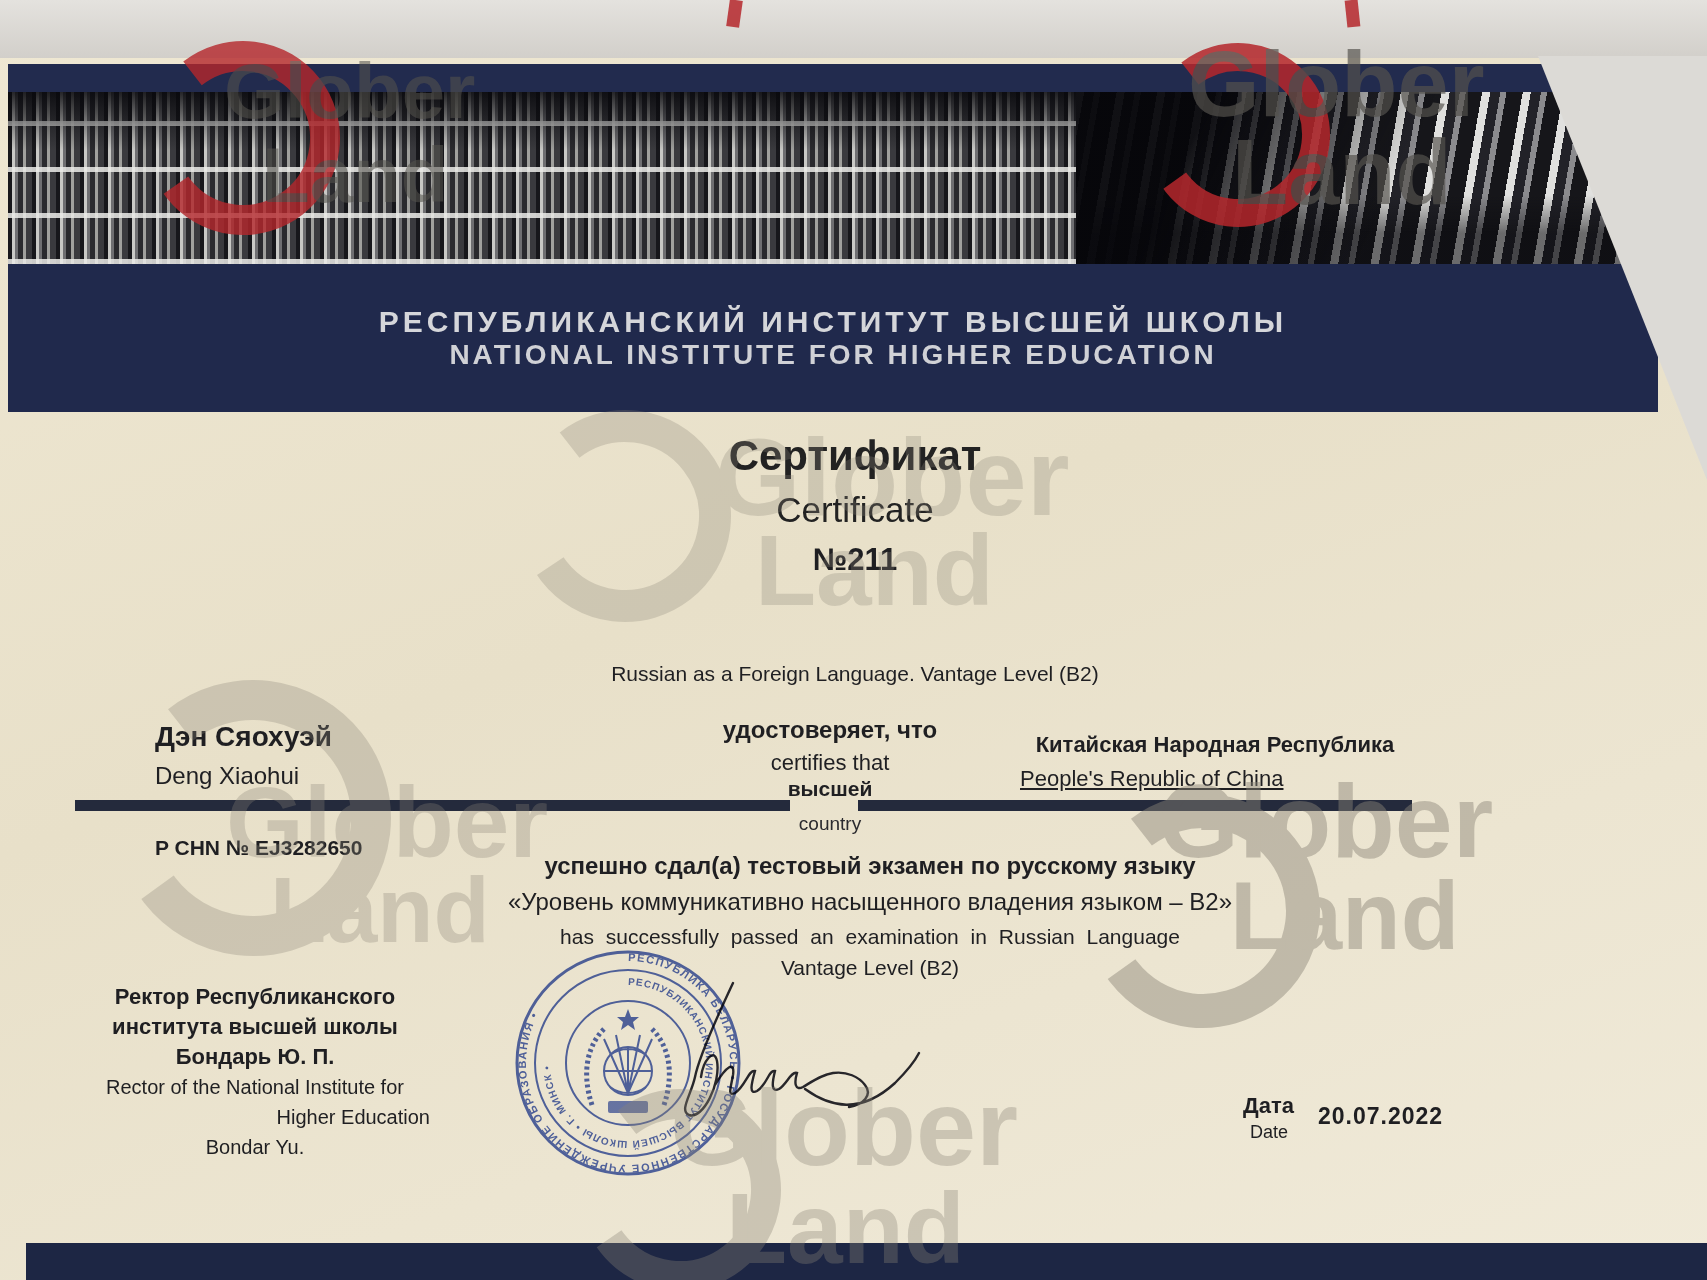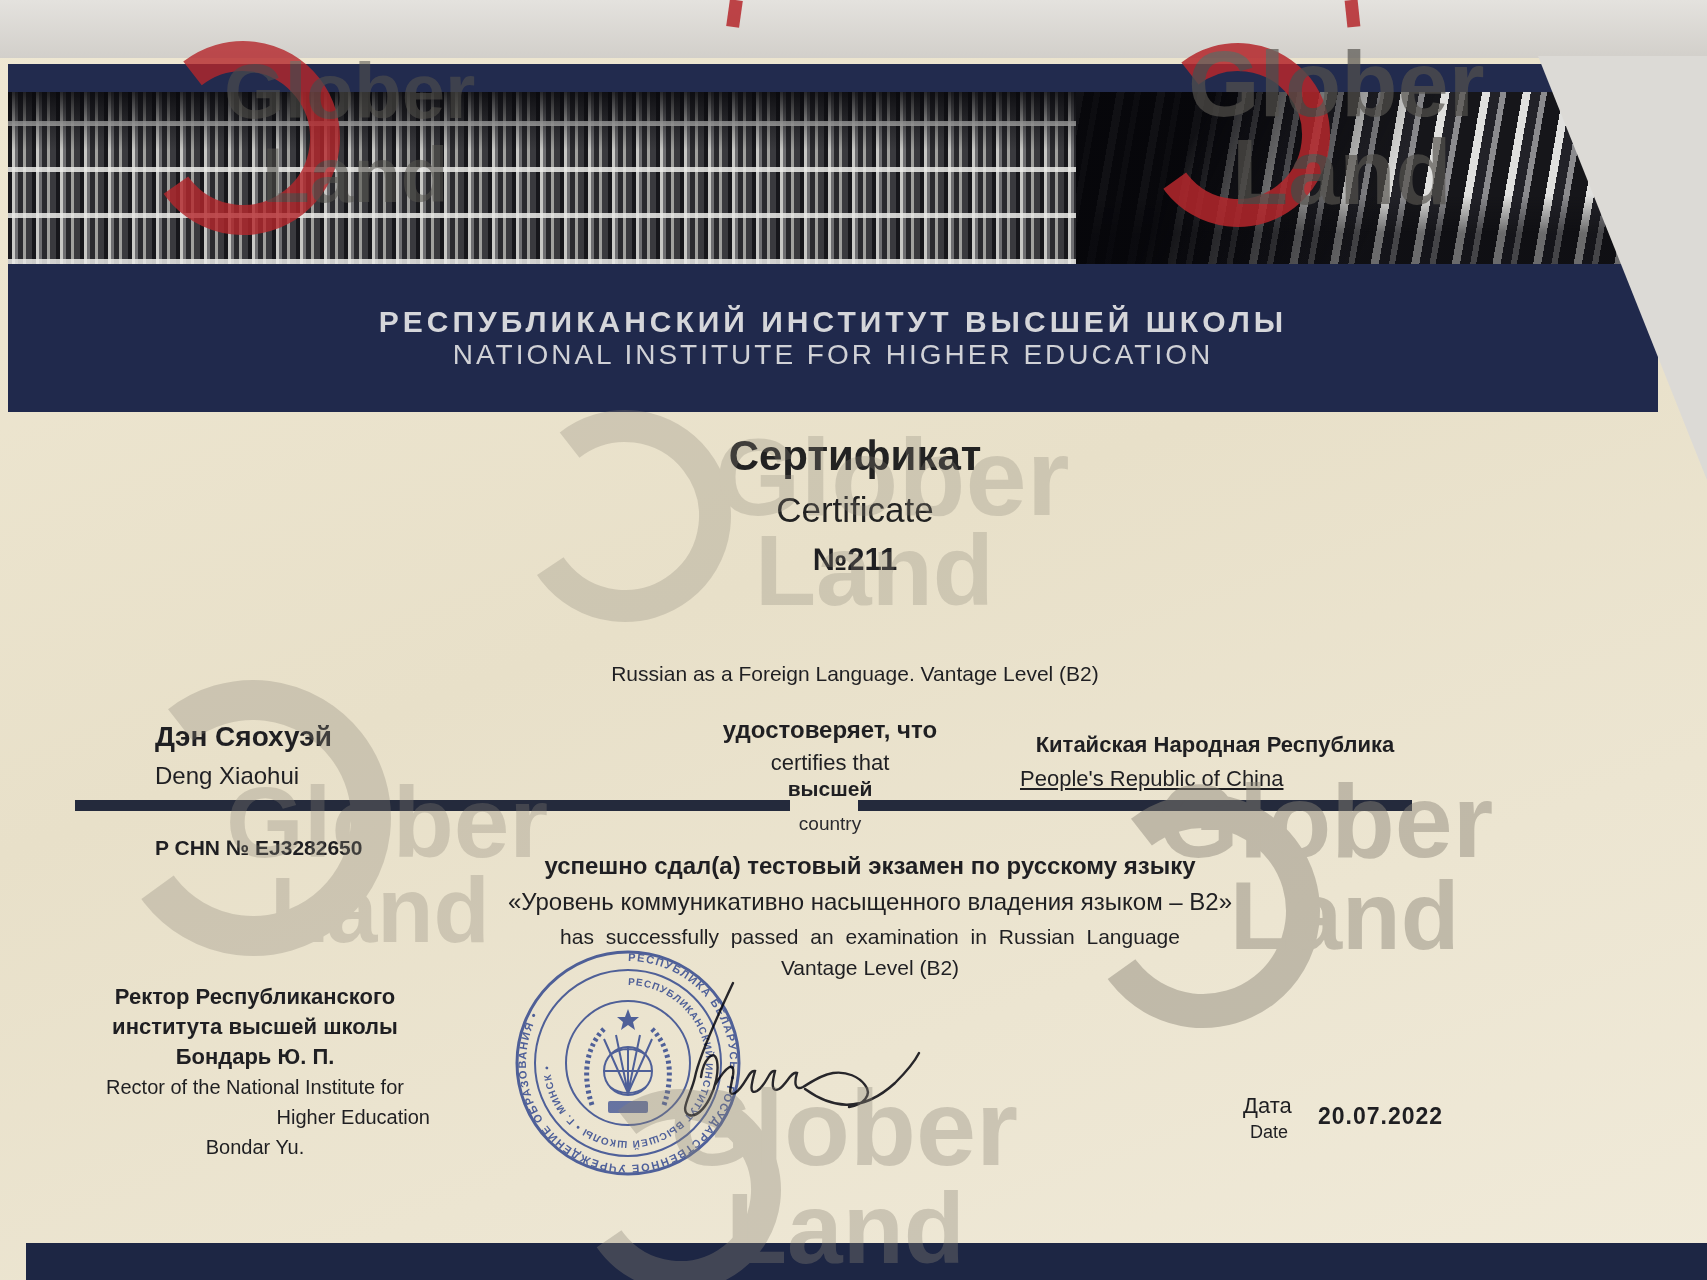--- a/index.html
+++ b/index.html
@@ -20,21 +20,21 @@
        repeating-linear-gradient(0deg,rgba(235,235,232,.85) 0 5px,rgba(235,235,232,0) 5px 46px),
        repeating-linear-gradient(90deg,#17171b 0 4px,#c9c9c6 4px 7px,#6f6f72 7px 10px,#2a2a2e 10px 15px,#a0a09d 15px 18px,#3a3a3e 18px 24px);}
   .stair-zone{position:absolute;left:66%;top:0;width:34%;height:100%;
      background:
        linear-gradient(115deg,rgba(6,6,10,.95) 0 22%,rgba(6,6,10,0) 58%),
        linear-gradient(0deg,rgba(10,10,14,.55) 0 18%,rgba(10,10,14,0) 40%),
        repeating-linear-gradient(100deg,#e0e0de 0 8px,#222228 8px 18px,#8b8b8e 18px 24px,#16161a 24px 40px);}
   .navy-band{position:absolute;left:8px;top:264px;width:1650px;height:148px;background:#20294c;z-index:2;
              display:flex;flex-direction:column;align-items:center;justify-content:center;}
   .navy-band .l1{color:#d5d6da;font-size:30px;font-weight:bold;letter-spacing:4px;}
-  .navy-band .l2{color:#d0d1d6;font-size:28px;font-weight:normal;letter-spacing:3px;}
+  .navy-band .l2{color:#d0d1d6;font-size:28px;font-weight:bold;letter-spacing:3px;}
   .bottom-band{position:absolute;left:26px;top:1243px;width:1681px;height:37px;background:#1d2644;z-index:2;}
 
   
   .t{position:absolute;color:#1f1f22;white-space:nowrap;z-index:3;}
   .b{font-weight:bold;}
 
   .title-ru{left:430px;top:432px;width:850px;font-size:42px;font-weight:bold;text-align:center;color:#222;}
   .title-en{left:430px;top:490px;width:850px;font-size:35px;text-align:center;color:#222;}
   .title-no{left:430px;top:542px;width:850px;font-size:31px;font-weight:bold;text-align:center;}
   .subj-ru1{left:250px;top:590px;width:1210px;font-size:25px;font-weight:bold;text-align:center;}
@@ -59,21 +59,21 @@
   .pass-en1{left:320px;top:925px;width:1100px;font-size:21px;text-align:center;word-spacing:6px;}
   .pass-en2{left:320px;top:956px;width:1100px;font-size:21px;text-align:center;}
 
   .sig-ru1{left:80px;top:984px;width:350px;font-size:22px;font-weight:bold;text-align:center;}
   .sig-ru2{left:80px;top:1014px;width:350px;font-size:22px;font-weight:bold;text-align:center;}
   .sig-ru3{left:80px;top:1044px;width:350px;font-size:22px;font-weight:bold;text-align:center;}
   .sig-en1{left:80px;top:1076px;width:350px;font-size:20px;text-align:center;}
   .sig-en2{left:80px;top:1106px;width:350px;font-size:20px;text-align:right;}
   .sig-en3{left:80px;top:1136px;width:350px;font-size:20px;text-align:center;}
 
-  .date-ru{left:1243px;top:1093px;font-size:22px;font-weight:normal;}
+  .date-ru{left:1243px;top:1093px;font-size:22px;font-weight:bold;}
   .date-en{left:1250px;top:1122px;font-size:18px;}
   .date-val{left:1318px;top:1103px;font-size:23px;font-weight:bold;letter-spacing:1px;}
 
   .seal{position:absolute;left:508px;top:943px;width:240px;height:240px;z-index:4;opacity:.88;mix-blend-mode:multiply;}
   .signature{position:absolute;left:655px;top:965px;width:300px;height:160px;z-index:5;mix-blend-mode:multiply;}
 
   
   .wm{position:absolute;z-index:8;pointer-events:none;}
   .wm .w1,.wm .w2{font-weight:bold;font-family:"Liberation Sans",sans-serif;line-height:.92;}
   .wm svg{position:absolute;}

